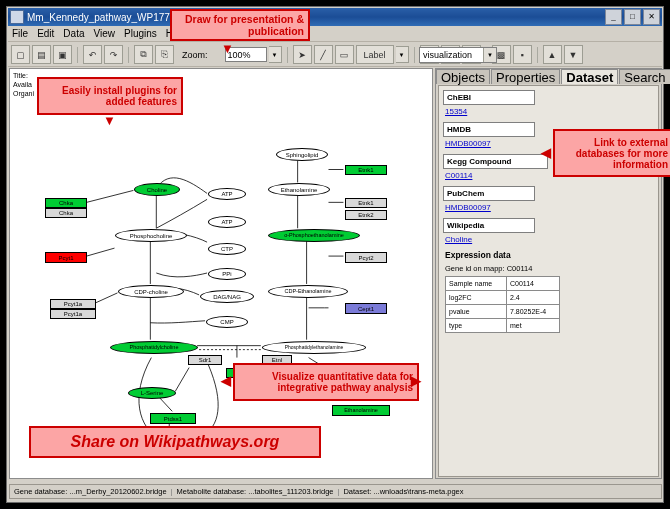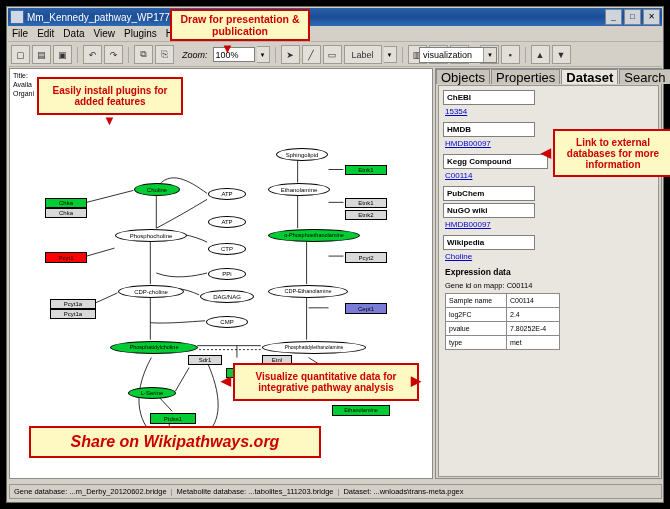--- a/index.html
+++ b/index.html
@@ -20,21 +20,21 @@
   .menubar{position:absolute;left:1px;top:19px;width:654px;height:16px;background:#d4d0c8;
     border-bottom:1px solid #b5b0a6;display:flex;align-items:center;font-size:10px;padding-left:4px;box-sizing:border-box;}
   .menubar span{margin-right:9px;color:#000;}
 
   
   .toolbar{position:absolute;left:1px;top:36px;width:654px;height:24px;background:#d4d0c8;
     border-bottom:1px solid #b5b0a6;display:flex;align-items:center;padding-left:3px;box-sizing:border-box;gap:2px;}
   .tbtn{width:17px;height:17px;background:#e2dfd8;border:1px solid #9d9d93;display:flex;align-items:center;
     justify-content:center;font-size:9px;color:#333;}
   .tsep{width:1px;height:16px;background:#a9a9a0;margin:0 3px;}
-  .zoomlabel{font-size:9px;margin:0 3px 0 6px;font-style:italic;}
+  .zoomlabel{font-size:9px;margin:0 15px 0 6px;}
   .zoombox{width:42px;height:15px;background:#fff;border:1px solid #7f7f7f;font-size:9px;padding-left:2px;
     display:flex;align-items:center;box-sizing:border-box;}
   .zoomarrow{width:12px;height:15px;background:#e2dfd8;border:1px solid #9d9d93;border-left:none;
     display:flex;align-items:center;justify-content:center;font-size:6px;}
   .viscombo{position:absolute;right:165px;top:4px;width:78px;height:16px;background:#fff;border:1px solid #7f7f7f;
     font-size:9px;display:flex;align-items:center;padding-left:3px;box-sizing:border-box;}
   .viscombo .cv{width:12px;height:14px;background:#e2dfd8;border-left:1px solid #9d9d93;position:absolute;right:0;top:0;
     display:flex;align-items:center;justify-content:center;font-size:6px;}
 
   
@@ -67,22 +67,22 @@
   table.expr td{border:1px solid #8a8a8a;font-size:7px;height:13px;padding:0 3px;background:#fff;}
   table.expr td.c0{width:54px;}
   table.expr td.c1{width:46px;}
 
   
   .statusbar{position:absolute;left:2px;bottom:3px;width:653px;height:15px;background:#d4d0c8;border:1px solid #9a968e;
     font-size:7.5px;display:flex;align-items:center;padding-left:4px;box-sizing:border-box;color:#000;}
   .statusbar .sep{margin:0 4px;color:#777;}
 
   
-  .ann{position:absolute;background:#fef9c3;border:2px solid #cc0000;color:#cc0000;font-weight:bold;
-    display:flex;align-items:center;justify-content:center;text-align:center;box-sizing:border-box;}
+  .ann{position:absolute;background:#fca5a5;border:2px solid #cc0000;color:#cc0000;font-weight:bold;
+    display:flex;align-items:center;justify-content:center;text-align:right;box-sizing:border-box;}
   #ann-draw{left:163px;top:2px;width:140px;height:32px;font-size:10.5px;padding:0 4px;}
   #ann-plugins{left:30px;top:70px;width:146px;height:38px;font-size:10px;padding:0 4px;}
   #ann-link{left:546px;top:122px;width:120px;height:48px;font-size:10px;padding:0 3px;}
   #ann-vis{left:226px;top:356px;width:186px;height:38px;font-size:10px;padding:0 4px;}
   #ann-share{left:22px;top:419px;width:292px;height:32px;font-size:16px;font-style:italic;}
   .arrow{position:absolute;color:#cc0000;font-size:13px;font-weight:bold;}
 </style>
 </head>
 <body>
 
@@ -243,21 +243,20 @@
       <a class="lnk" href="#">15354</a>
 
       <div class="sec">HMDB</div>
       <a class="lnk" href="#">HMDB00097</a>
 
       <div class="sec" style="width:105px">Kegg Compound</div>
       <a class="lnk" href="#">C00114</a>
 
       <div class="sec">PubChem</div>
 
-      <div class="sec">NuGO wiki</div>
       <a class="lnk" href="#">HMDB00097</a>
 
       <div class="sec">Wikipedia</div>
       <a class="lnk" href="#">Choline</a>
 
       <span class="exp">Expression data</span>
       <span class="geneid">Gene id on mapp: C00114</span>
 
       <table class="expr">
         <tbody>

